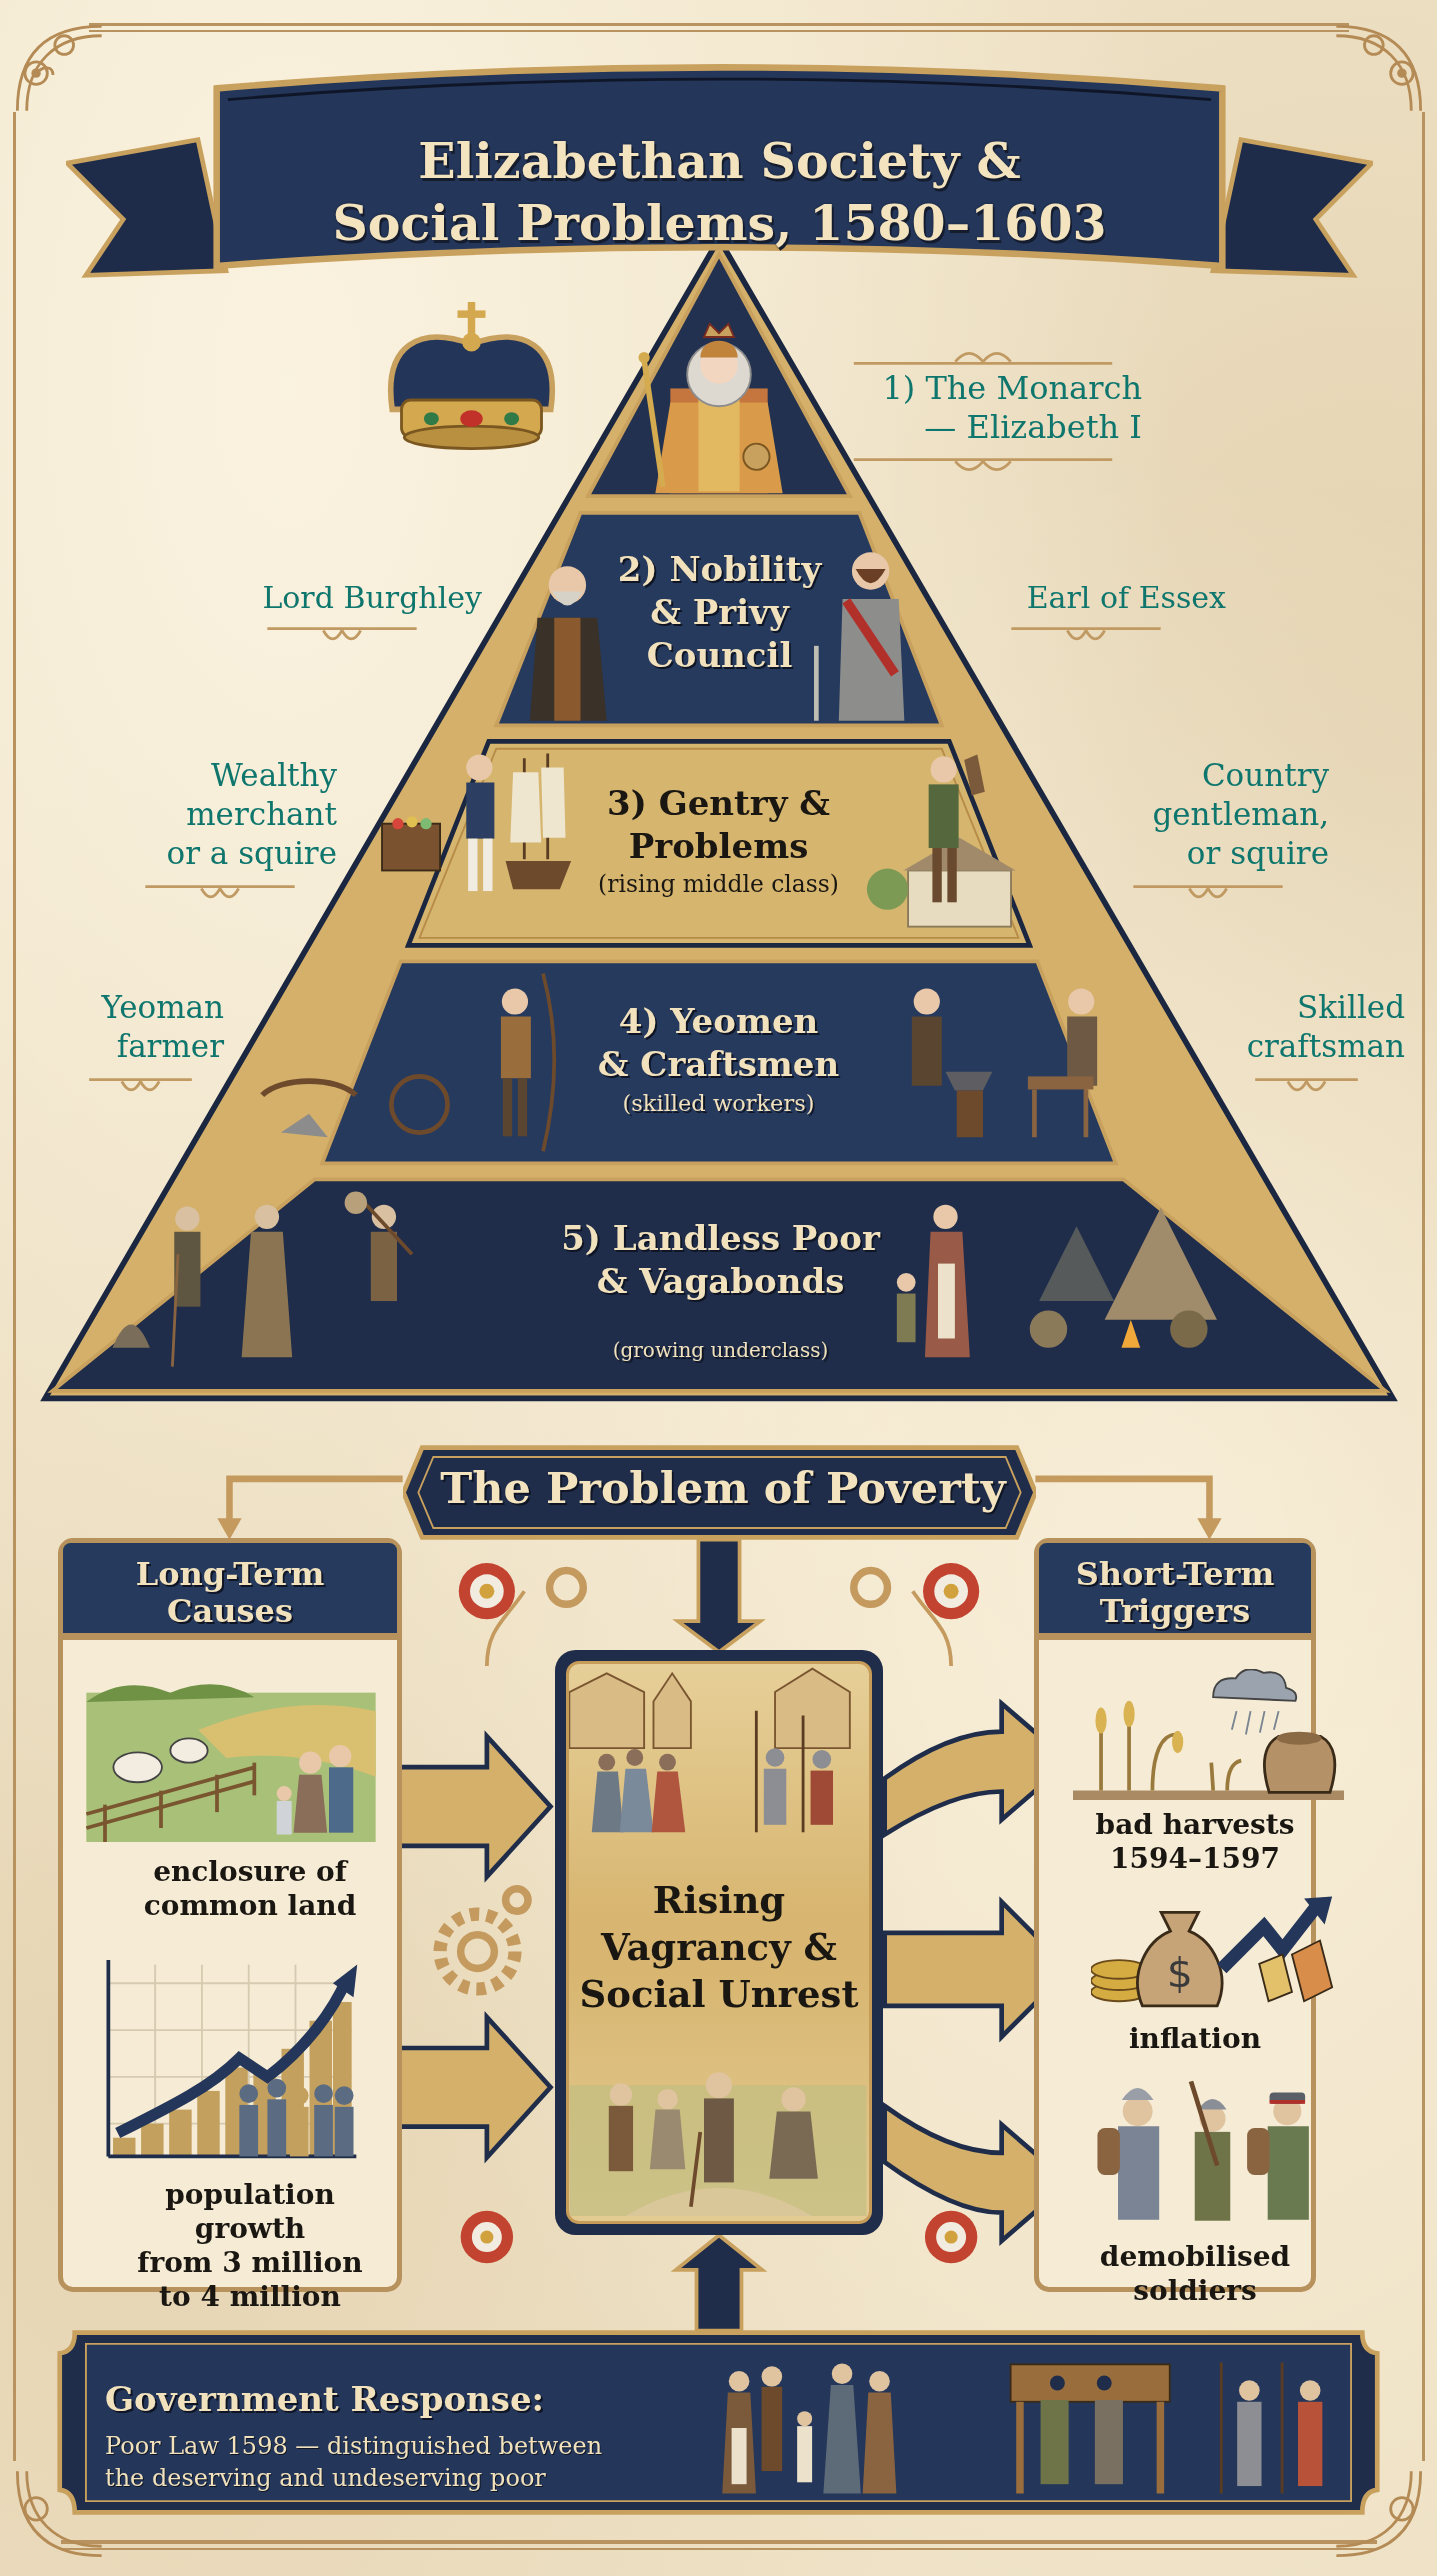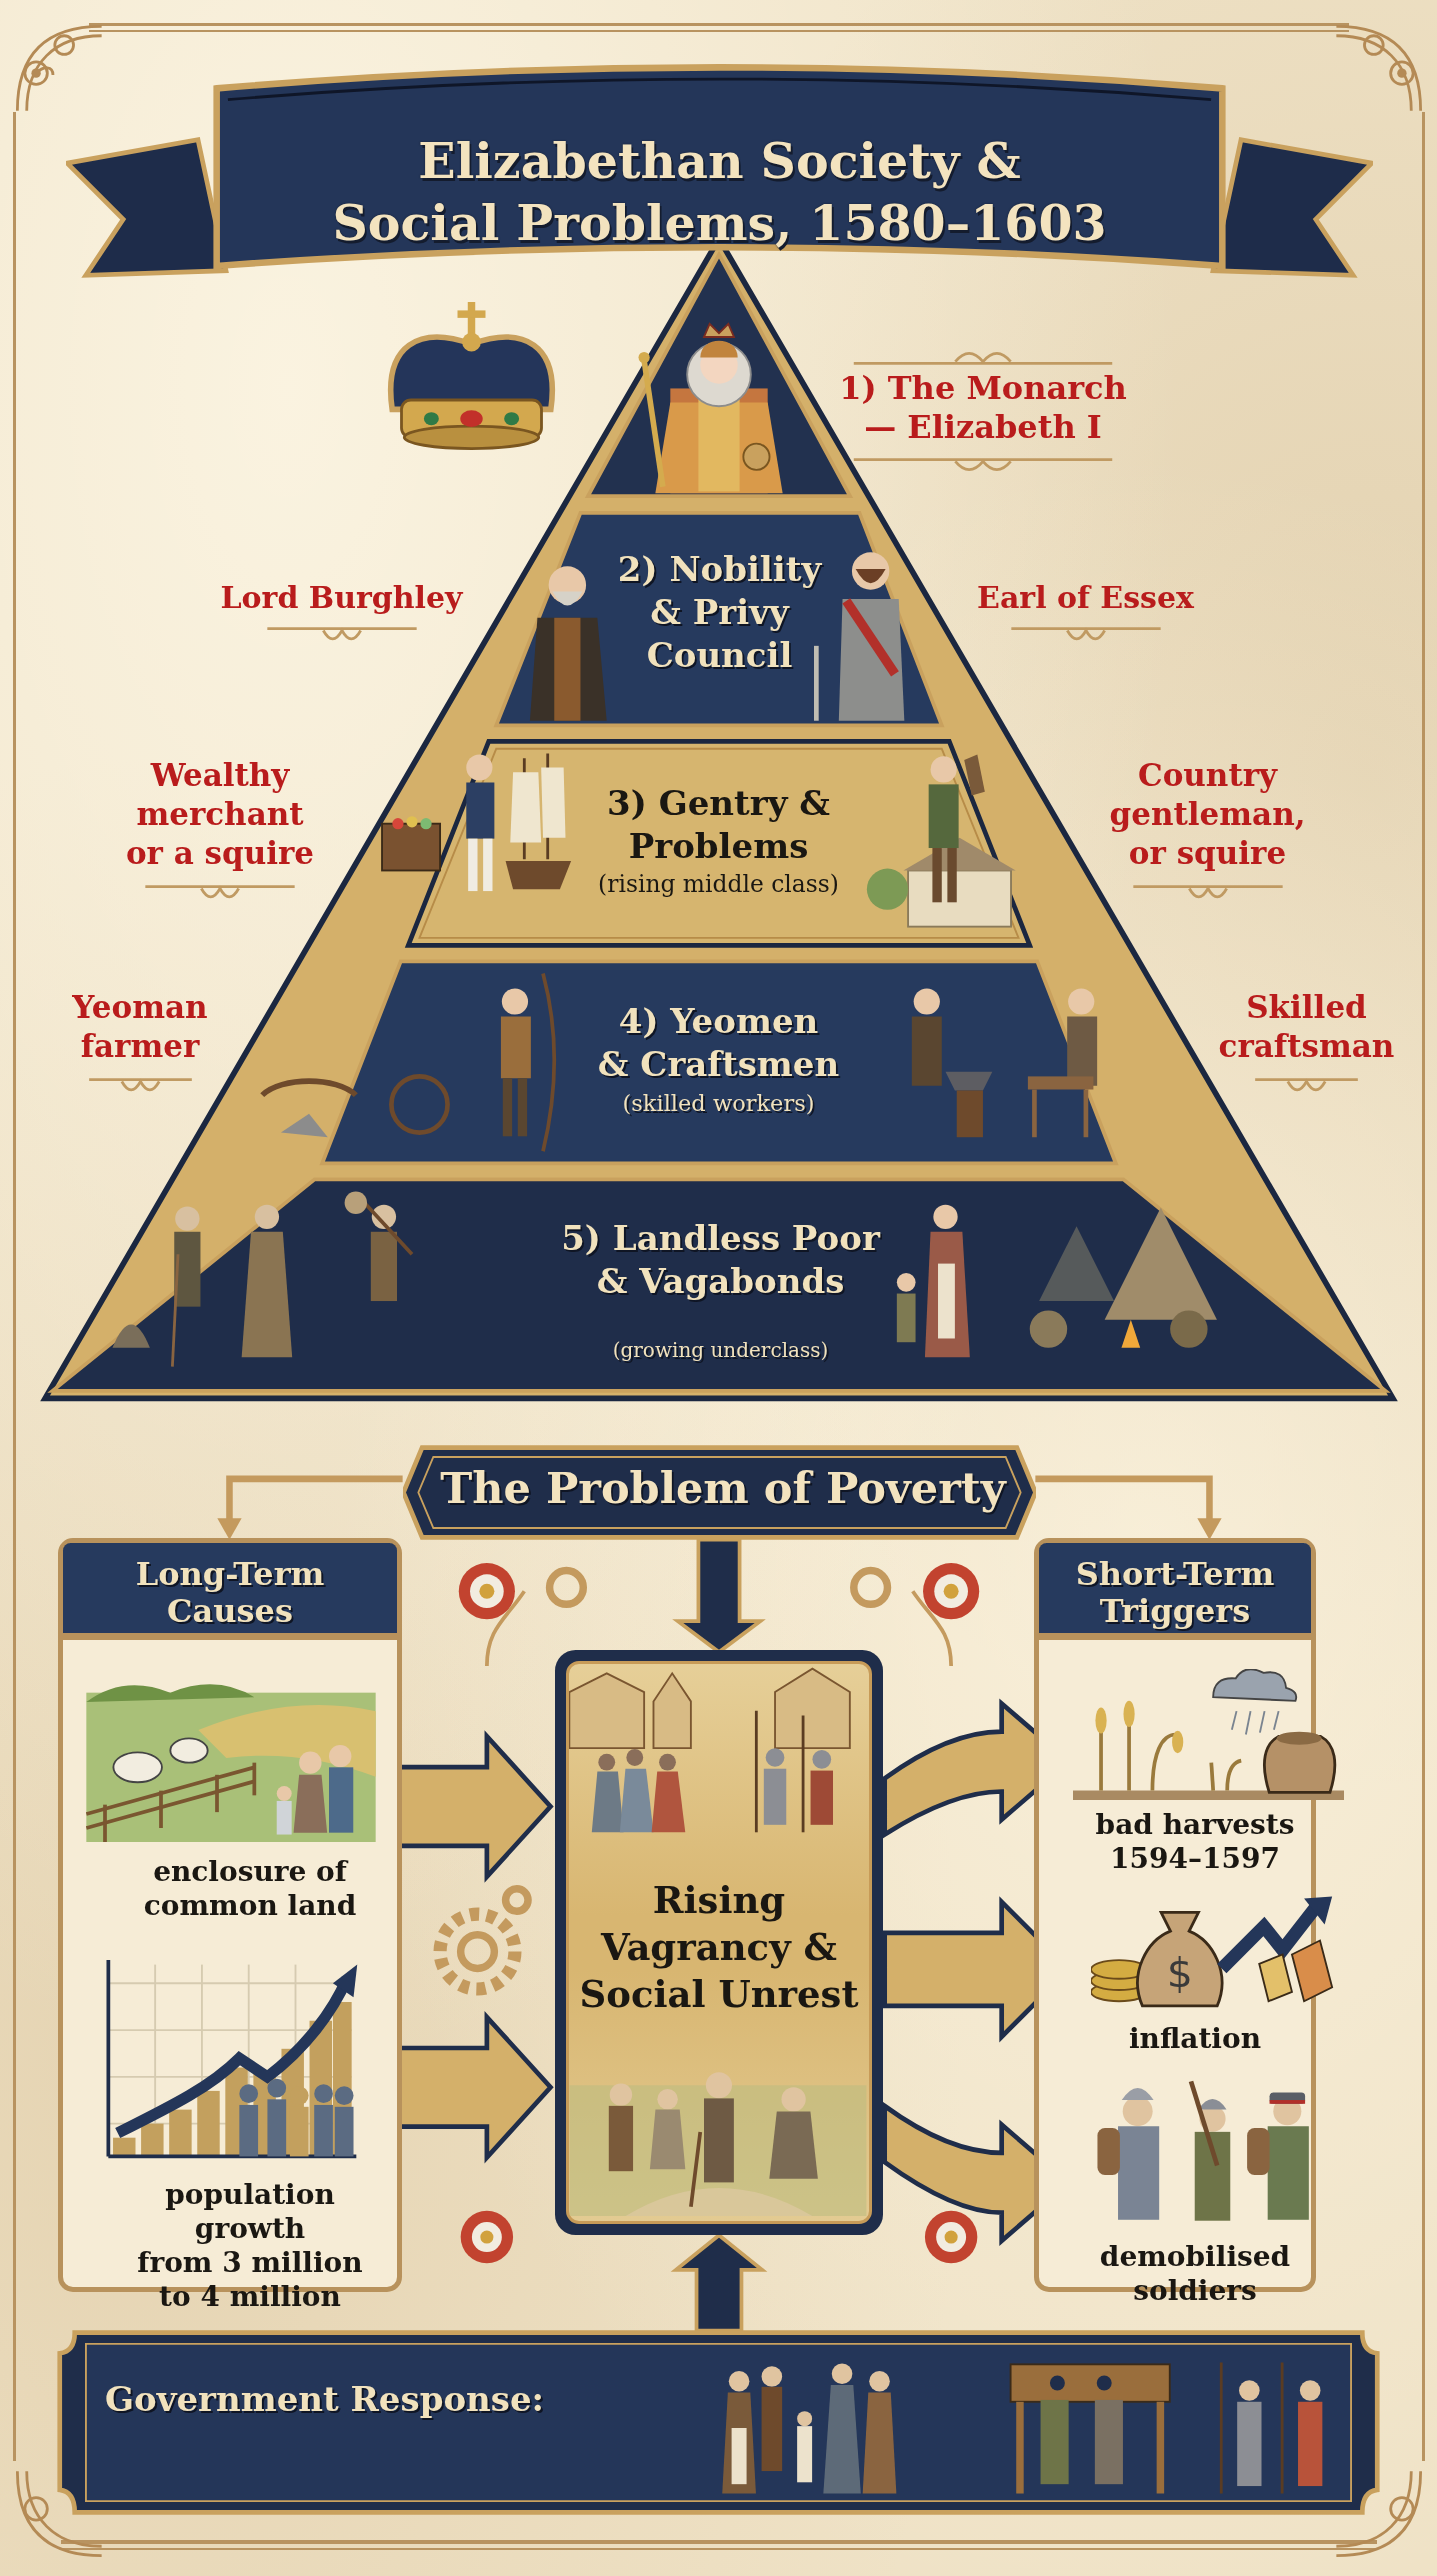--- a/index.html
+++ b/index.html
@@ -35,22 +35,22 @@
   .tier { position: absolute; }
   .tier-label {
     position: absolute; text-align: center;
     font-family: "DejaVu Serif", serif; font-weight: bold;
   }
   .tier-label.light { color: #f1e2bd; text-shadow: 1.9px 1.9px 0 #0f1524; }
   .tier-label.dark { color: #1a1712; }
   .tier-label .sub { font-weight: normal; display: block; }
 
   .side-label {
-    position: absolute; text-align: center;
-    font-family: "DejaVu Serif", serif; font-weight: bold; color: #b91c1c;
+    position: absolute; text-align: right;
+    font-family: "DejaVu Serif", serif; font-weight: normal; color: #0f766e;
   }
   .flourish { display: block; margin: 7.5px auto 0; }
 
   
   .poverty-title-box {
     position: absolute; left: 403px; top: 1442px; width: 633px; height: 101px;
   }
   .poverty-title {
     position: absolute; left: 0; right: 0; top: 20.6px; text-align: center;
     color: #f3e3bf; font-size: 43px; font-weight: bold;
@@ -628,20 +628,24 @@
   </svg>
   <div class="item-caption" style="top:697px;">demobilised soldiers</div>
 </div>
 
 <div class="gov-box">
   <svg class="abs" style="left:0;top:0;" width="1325" height="195" viewBox="0 0 1416 208">
     <path d="M20 8 L1396 8 Q1396 28 1412 30 L1412 176 Q1396 178 1396 200 L20 200 Q20 178 4 176 L4 30 Q20 28 20 8 Z" fill="#1f2d4a" stroke="#c9a15e" stroke-width="5"></path>
     <path d="M32 20 L1384 20 L1384 188 L32 188 Z" fill="#243659" stroke="#c9a15e" stroke-width="2"></path>
   </svg>
   <div class="gov-title">Government Response:</div>
+  <div class="gov-body">
+    <span>Poor Law 1598 — distinguished between</span><br>
+    <span>the deserving and undeserving poor</span>
+  </div>
   <svg class="abs" style="left:655px;top:28px;" width="646" height="150" viewBox="0 0 690 160">
     <g>
       <circle cx="30" cy="30" r="11" fill="#e0c4a0"></circle>
         <path d="M18 42 L42 42 L48 150 L12 150 Z" fill="#7a5a3a"></path>
         <rect x="22" y="80" width="16" height="60" fill="#ece2cc"></rect>
       <circle cx="65" cy="25" r="11" fill="#e0c4a0"></circle>
         <rect x="54" y="36" width="22" height="90" fill="#6e4a2c"></rect>
       <circle cx="100" cy="70" r="8" fill="#e0c4a0"></circle>
         <rect x="92" y="78" width="16" height="60" fill="#ece2cc"></rect>
       <circle cx="140" cy="22" r="11" fill="#e0c4a0"></circle>

